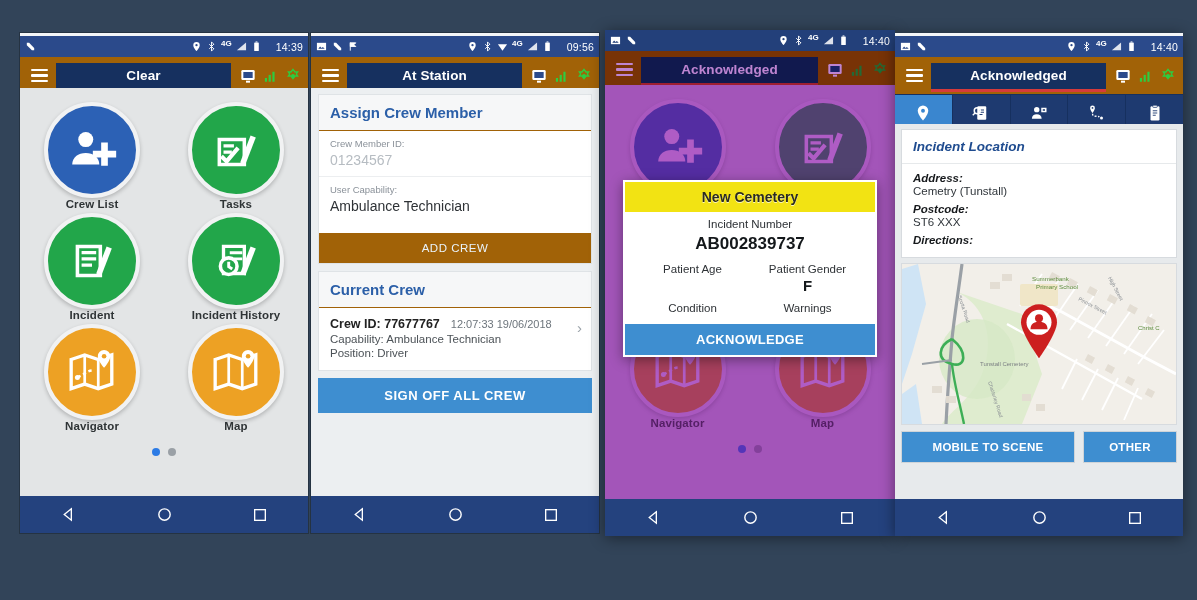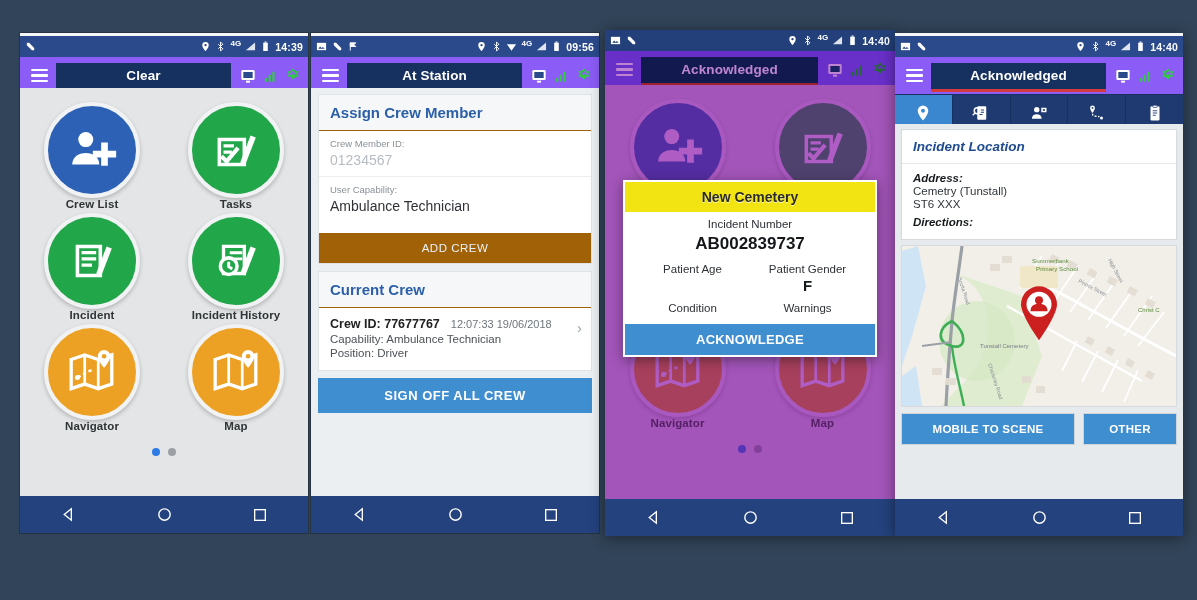--- a/index.html
+++ b/index.html
@@ -24,25 +24,25 @@
   
   .topedge{position:absolute;left:0;right:0;top:0;height:3px;background:#f4f6f8;}
 
   
   .statusbar{position:relative;height:21px;background:#2b4a8b;
              display:flex;align-items:center;padding:0 5px;gap:4px;}
   .statusbar.dark{background:#23407a;}
   .sb-left{display:flex;align-items:center;gap:5px;}
   .sb-right{margin-left:auto;display:flex;align-items:center;gap:4px;}
   .sb-ico{width:11px;height:11px;display:block;fill:#fff;}
-  .sb-time{color:#fff;font-size:10.5px;font-weight:bold;letter-spacing:.2px;}
+  .sb-time{color:#fff;font-size:10.5px;font-weight:normal;letter-spacing:.2px;margin-left:10px;}
   .sb-4g{color:#fff;font-size:8px;font-weight:bold;position:relative;top:-3px;}
 
   
-  .appbar{position:relative;height:37px;background:#8b5cf6;display:flex;align-items:center;}
+  .appbar{position:relative;height:37px;background:#a16207;display:flex;align-items:center;}
   .appbar .burger{width:30px;display:flex;flex-direction:column;justify-content:center;
                   align-items:center;gap:3px;padding-left:4px;}
   .appbar .burger i{display:block;width:17px;height:2.5px;background:#fff;border-radius:1px;}
   .titlebox{flex:1;height:26px;margin:0 2px;background:#16305f;position:relative;
             display:flex;align-items:center;justify-content:center;}
   .titlebox .ttl{color:#fff;font-size:13.5px;font-weight:bold;letter-spacing:.1px;}
   .titlebox .rule{position:absolute;left:0;right:0;bottom:-3px;height:3px;background:#2ea44f;}
   .hdr-icons{display:flex;align-items:center;gap:7px;padding:0 7px;}
   .hdr-icons svg{display:block;}
 
@@ -680,20 +680,21 @@
           </svg>
       </div>
     </div>
 
     <div class="body4">
       <div class="loc-card">
         <h3>Incident Location</h3>
         <div class="loc-body">
           <div class="k">Address:</div>
           <div class="v">Cemetry (Tunstall)</div>
+          <div class="k">Postcode:</div>
           <div class="v">ST6 XXX</div>
           <div class="k">Directions:</div>
           <div class="v"></div>
         </div>
       </div>
 
       <div class="mapwrap">
         <svg width="100%" height="100%" viewBox="0 0 274 160" preserveAspectRatio="none">
           <rect width="274" height="160" fill="#f2efe9"></rect>
           <path d="M0 5 L16 0 L24 40 L10 90 L0 120 Z" fill="#cfe4f5"></path>

